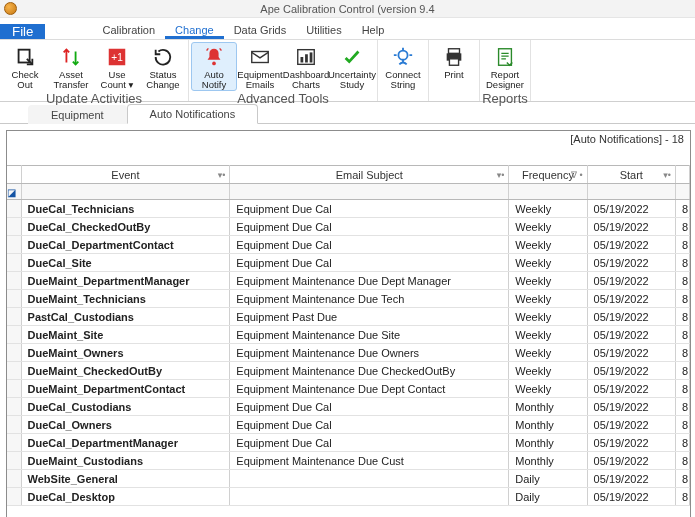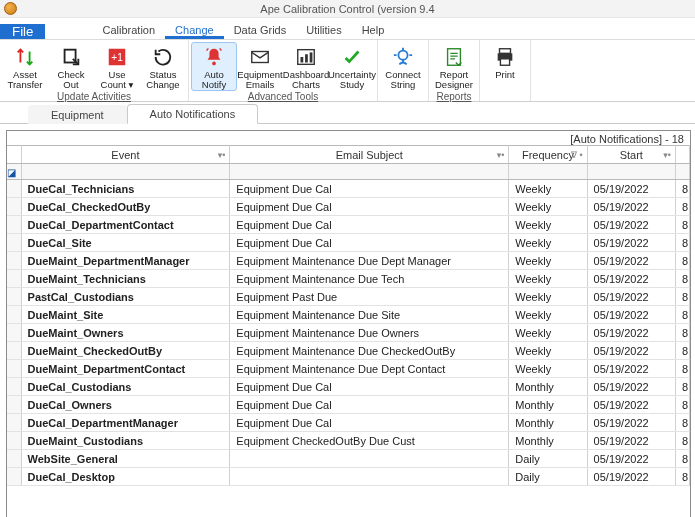--- a/index.html
+++ b/index.html
@@ -100,24 +100,23 @@
   }
   .ribbon-btn .ico {
     height: 24px;
     display: flex;
     align-items: center;
     justify-content: center;
     margin-bottom: 1px;
   }
   .ribbon-btn svg { width: 22px; height: 22px; }
   .group-label {
-    font-size: 10px;
+    font-size: 13px;
     color: #555;
     padding: 0 0 1px 0;
-    text-decoration: underline;
   }
   .sub-tabs {
     display: flex;
     align-items: flex-end;
     height: 22px;
     padding-left: 28px;
     border-bottom: 1px solid #c9c9c9;
     gap: 0;
     background:#fff;
   }
@@ -149,20 +148,21 @@
   .grid-title {
     text-align: right;
     font-size: 11px;
     color: #333;
     padding: 2px 6px 0 0;
   }
   table.grid {
     border-collapse: collapse;
     width: 100%;
     table-layout: fixed;
+    margin-top: 20px;
   }
   table.grid th, table.grid td {
     border-right: 1px solid #d0d0d0;
     border-bottom: 1px solid #e2e2e2;
     padding: 2px 6px;
     font-size: 11px;
     white-space: nowrap;
     overflow: hidden;
     text-overflow: ellipsis;
     text-align: left;
@@ -217,39 +217,39 @@
       <div class="menu-item">Help</div>
     </div>
 </div>
 
 <div class="ribbon" id="ribbon">
     <div class="ribbon-group">
       <div class="ribbon-btns">
         <div class="ribbon-btn">
           <div class="ico">
             <svg viewBox="0 0 24 24">
+              <rect x="5" y="4" width="12" height="14" fill="none" stroke="#222" stroke-width="2"></rect>
+              <path d="M14 14l6 6" stroke="#222" stroke-width="2"></path>
+              <path d="M20 14v6h-6" stroke="#222" stroke-width="2" fill="none"></path>
+            </svg>
+          </div>
+          <div>Check</div>
+          <div>Out</div>
+        </div>
+        <div class="ribbon-btn">
+          <div class="ico">
+            <svg viewBox="0 0 24 24">
               <path d="M7 4v14" stroke="#d22" stroke-width="2"></path>
               <path d="M4 7l3-3 3 3" stroke="#d22" stroke-width="2" fill="none"></path>
               <path d="M17 20V6" stroke="#1a1" stroke-width="2"></path>
               <path d="M14 17l3 3 3-3" stroke="#1a1" stroke-width="2" fill="none"></path>
             </svg>
           </div>
           <div>Asset</div>
           <div>Transfer</div>
-        </div>
-        <div class="ribbon-btn">
-          <div class="ico">
-            <svg viewBox="0 0 24 24">
-              <rect x="5" y="4" width="12" height="14" fill="none" stroke="#222" stroke-width="2"></rect>
-              <path d="M14 14l6 6" stroke="#222" stroke-width="2"></path>
-              <path d="M20 14v6h-6" stroke="#222" stroke-width="2" fill="none"></path>
-            </svg>
-          </div>
-          <div>Check</div>
-          <div>Out</div>
         </div>
         <div class="ribbon-btn">
           <div class="ico">
             <svg viewBox="0 0 24 24">
               <rect x="3" y="3" width="18" height="18" fill="#d33"></rect>
               <text x="12" y="16" text-anchor="middle" fill="#fff" font-size="11" font-family="Arial">+1</text>
             </svg>
           </div>
           <div>Use</div>
           <div>Count ▾</div>
@@ -328,46 +328,46 @@
           <div>String</div>
         </div>
       </div>
       <div class="group-label"></div>
     </div>
     <div class="ribbon-group">
       <div class="ribbon-btns">
         <div class="ribbon-btn">
           <div class="ico">
             <svg viewBox="0 0 24 24">
+              <rect x="6" y="3" width="12" height="5" fill="none" stroke="#333" stroke-width="1.5"></rect>
+              <rect x="4" y="8" width="16" height="8" fill="#333"></rect>
+              <rect x="7" y="14" width="10" height="7" fill="#fff" stroke="#333" stroke-width="1.5"></rect>
+            </svg>
+          </div>
+          <div>Print</div>
+          <div></div>
+        </div>
+      </div>
+      <div class="group-label"></div>
+    </div>
+    <div class="ribbon-group">
+      <div class="ribbon-btns">
+        <div class="ribbon-btn">
+          <div class="ico">
+            <svg viewBox="0 0 24 24">
               <rect x="5" y="3" width="14" height="18" fill="none" stroke="#2a8a2a" stroke-width="1.5"></rect>
               <path d="M8 8h8M8 11h8M8 14h5" stroke="#2a8a2a" stroke-width="1.5"></path>
               <path d="M14 18l3 3 3-3" stroke="#2a8a2a" fill="none" stroke-width="1.5"></path>
             </svg>
           </div>
           <div>Report</div>
           <div>Designer</div>
         </div>
       </div>
       <div class="group-label">Reports</div>
-    </div>
-    <div class="ribbon-group">
-      <div class="ribbon-btns">
-        <div class="ribbon-btn">
-          <div class="ico">
-            <svg viewBox="0 0 24 24">
-              <rect x="6" y="3" width="12" height="5" fill="none" stroke="#333" stroke-width="1.5"></rect>
-              <rect x="4" y="8" width="16" height="8" fill="#333"></rect>
-              <rect x="7" y="14" width="10" height="7" fill="#fff" stroke="#333" stroke-width="1.5"></rect>
-            </svg>
-          </div>
-          <div>Print</div>
-          <div></div>
-        </div>
-      </div>
-      <div class="group-label"></div>
     </div>
   </div>
 
 <div class="sub-tabs" id="sub-tabs">
     <div class="sub-tab">Equipment</div>
     <div class="sub-tab active">Auto Notifications</div>
   </div>
 
 <div class="grid-wrap">
   <div class="grid-title">[Auto Notifications] - 18</div>
@@ -499,21 +499,21 @@
           <td class="col-sel"></td>
           <td class="col-event">DueCal_DepartmentManager</td>
           <td class="col-subject">Equipment Due Cal</td>
           <td class="col-freq">Monthly</td>
           <td class="col-start">05/19/2022</td>
           <td class="col-last">8</td>
         </tr>
         <tr class="data-row">
           <td class="col-sel"></td>
           <td class="col-event">DueMaint_Custodians</td>
-          <td class="col-subject">Equipment CheckedOutBy Due Cust</td>
+          <td class="col-subject">Equipment Maintenance Due Cust</td>
           <td class="col-freq">Monthly</td>
           <td class="col-start">05/19/2022</td>
           <td class="col-last">8</td>
         </tr>
         <tr class="data-row">
           <td class="col-sel"></td>
           <td class="col-event">WebSite_General</td>
           <td class="col-subject"></td>
           <td class="col-freq">Daily</td>
           <td class="col-start">05/19/2022</td>

